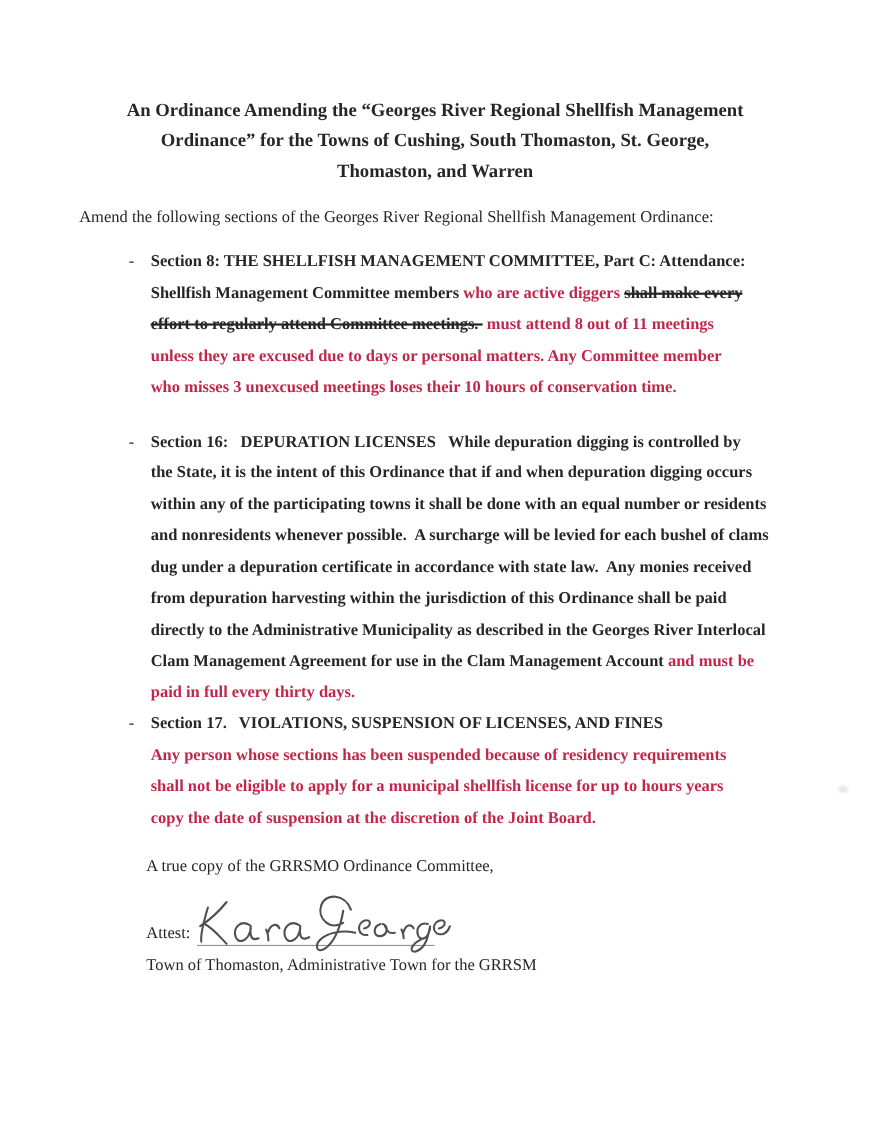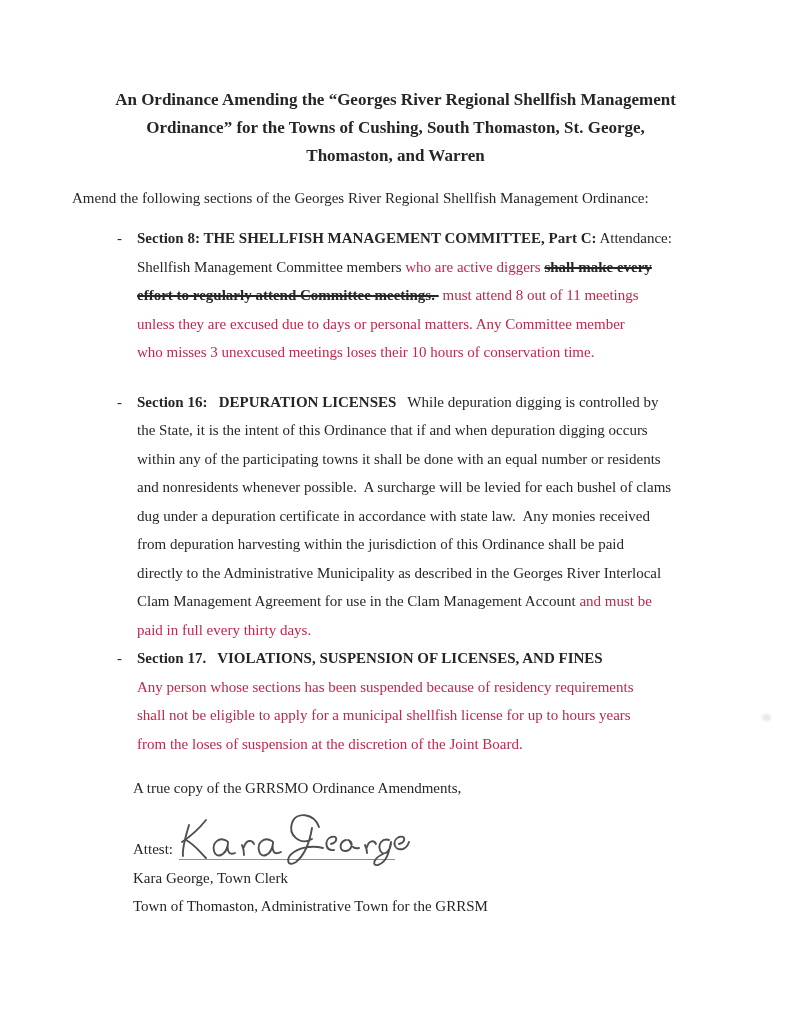--- a/index.html
+++ b/index.html
@@ -30,22 +30,22 @@
     position: absolute; top: 224px; left: 117px; width: 640px;
   }
   .section { display: flex; }
   .bullet-col {
     width: 20px; flex: 0 0 20px;
     font-size: 15px; line-height: 28.5px;
   }
   .para { font-size: 15px; }
   .line { white-space: pre; height: 28.5px; line-height: 28.5px; }
   .seg-b  { font-weight: bold; }
-  .seg-n  { font-weight: normal; }
-  .seg-rb { font-weight: normal; color: var(--red); }
+  .seg-n  { font-weight: bold; }
+  .seg-rb { font-weight: bold; color: var(--red); }
   .seg-sb { font-weight: bold; text-decoration: line-through; text-decoration-thickness: 1.5px; }
   .sec-section-8  { margin-bottom: 21px; }
   .sec-section-16 { margin-bottom: 0px; }
   .sec-section-17 { margin-bottom: 16px; }
   .closing-text {
     margin-left: 16px; font-size: 15px; line-height: 28.5px; white-space: pre;
   }
   .attest-row {
     margin-top: 25px; margin-left: 16px;
     height: 32px; display: flex; align-items: flex-end;
@@ -113,26 +113,26 @@
           <div class="line"><span class="seg-n">Clam Management Agreement for use in the Clam Management Account </span><span class="seg-rb">and must be</span></div>
           <div class="line"><span class="seg-rb">paid in full every thirty days.</span></div>
         </div>
       </div>
       <div class="section sec-section-17">
         <div class="bullet-col">-</div>
         <div class="para">
           <div class="line"><span class="seg-b">Section 17.   VIOLATIONS, SUSPENSION OF LICENSES, AND FINES</span></div>
           <div class="line"><span class="seg-rb">Any person whose sections has been suspended because of residency requirements</span></div>
           <div class="line"><span class="seg-rb">shall not be eligible to apply for a municipal shellfish license for up to hours years</span></div>
-          <div class="line"><span class="seg-rb">from the loses of suspension at the discretion of the Joint Board.</span></div>
+          <div class="line"><span class="seg-rb">copy the date of suspension at the discretion of the Joint Board.</span></div>
         </div>
       </div>
     </div>
 
-  <div class="closing-text">A true copy of the GRRSMO Ordinance Amendments,</div>
+  <div class="closing-text">A true copy of the GRRSMO Ordinance Committee,</div>
 
   <div class="attest-row">
     <span class="attest-label">Attest:</span>
     <span class="signature-line">
       <svg class="signature-svg" viewBox="0 0 236 64" aria-label="Kara George">
         <path d="M16,20 C13,30 9,44 10,51"></path>
         <path d="M33,15 C25,25 18,31 9,37"></path>
         <path d="M13,35 C21,39 27,47 33,53"></path>
         <path d="M54,36 C46,31 39,38 41,46 C43,54 53,51 55,39 M55,37 C54,45 55,51 62,48"></path>
         <path d="M69,40 C71,44 71,48 71,50 M71,42 C73,35 79,34 81,39"></path>
@@ -141,18 +141,17 @@
         <path d="M158,39 C165,37 165,30 158,32 C151,35 152,46 161,45"></path>
         <path d="M173,35 C166,37 166,46 172,46 C179,46 181,37 175,35 M177,37 C179,42 181,44 186,43"></path>
         <path d="M192,40 C194,44 194,48 194,48 M194,42 C196,35 201,35 203,39"></path>
         <path d="M216,35 C209,33 205,39 207,45 C209,51 216,49 218,39 M218,37 C216,47 214,57 205,60 C198,61 201,53 210,49"></path>
         <path d="M226,39 C233,37 233,30 226,32 C219,35 220,46 230,44 C233,43 235,40 236,37"></path>
       </svg>
     </span>
   </div>
 
   <div class="clerk-block">
-    <div>Kara George, Town Clerk</div>
     <div>Town of Thomaston, Administrative Town for the GRRSM</div>
   </div>
 </div>
 
 <div class="scan-artifact"></div>
 
 </body></html>

